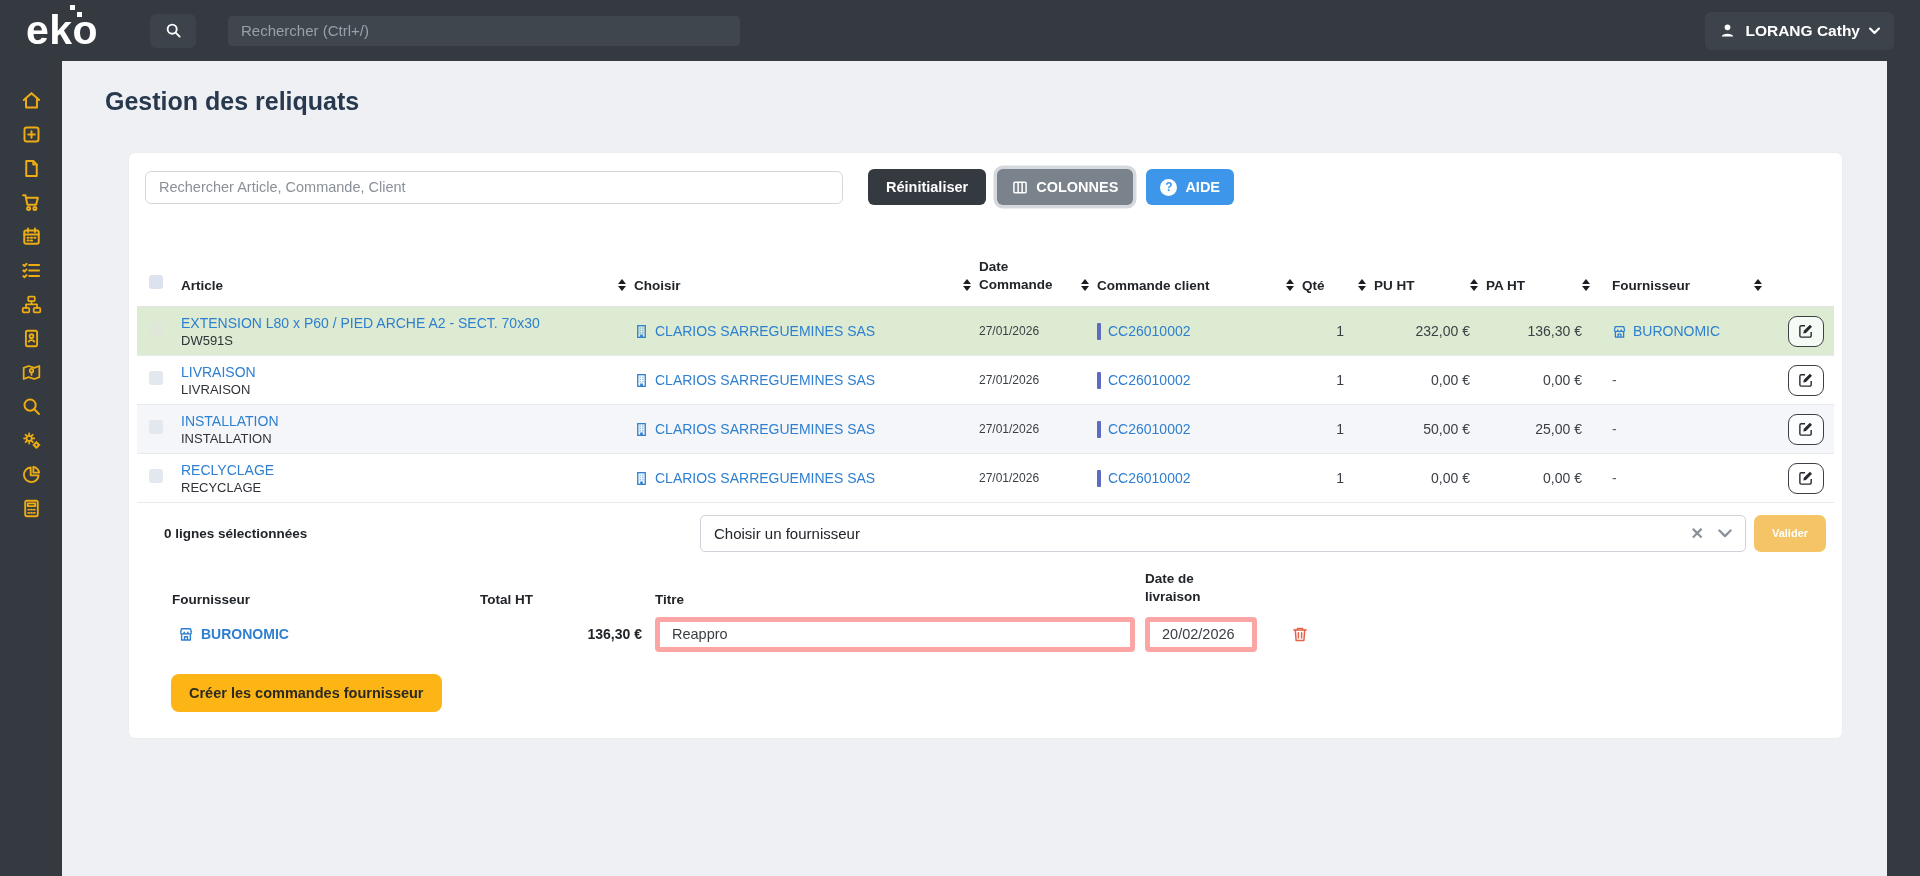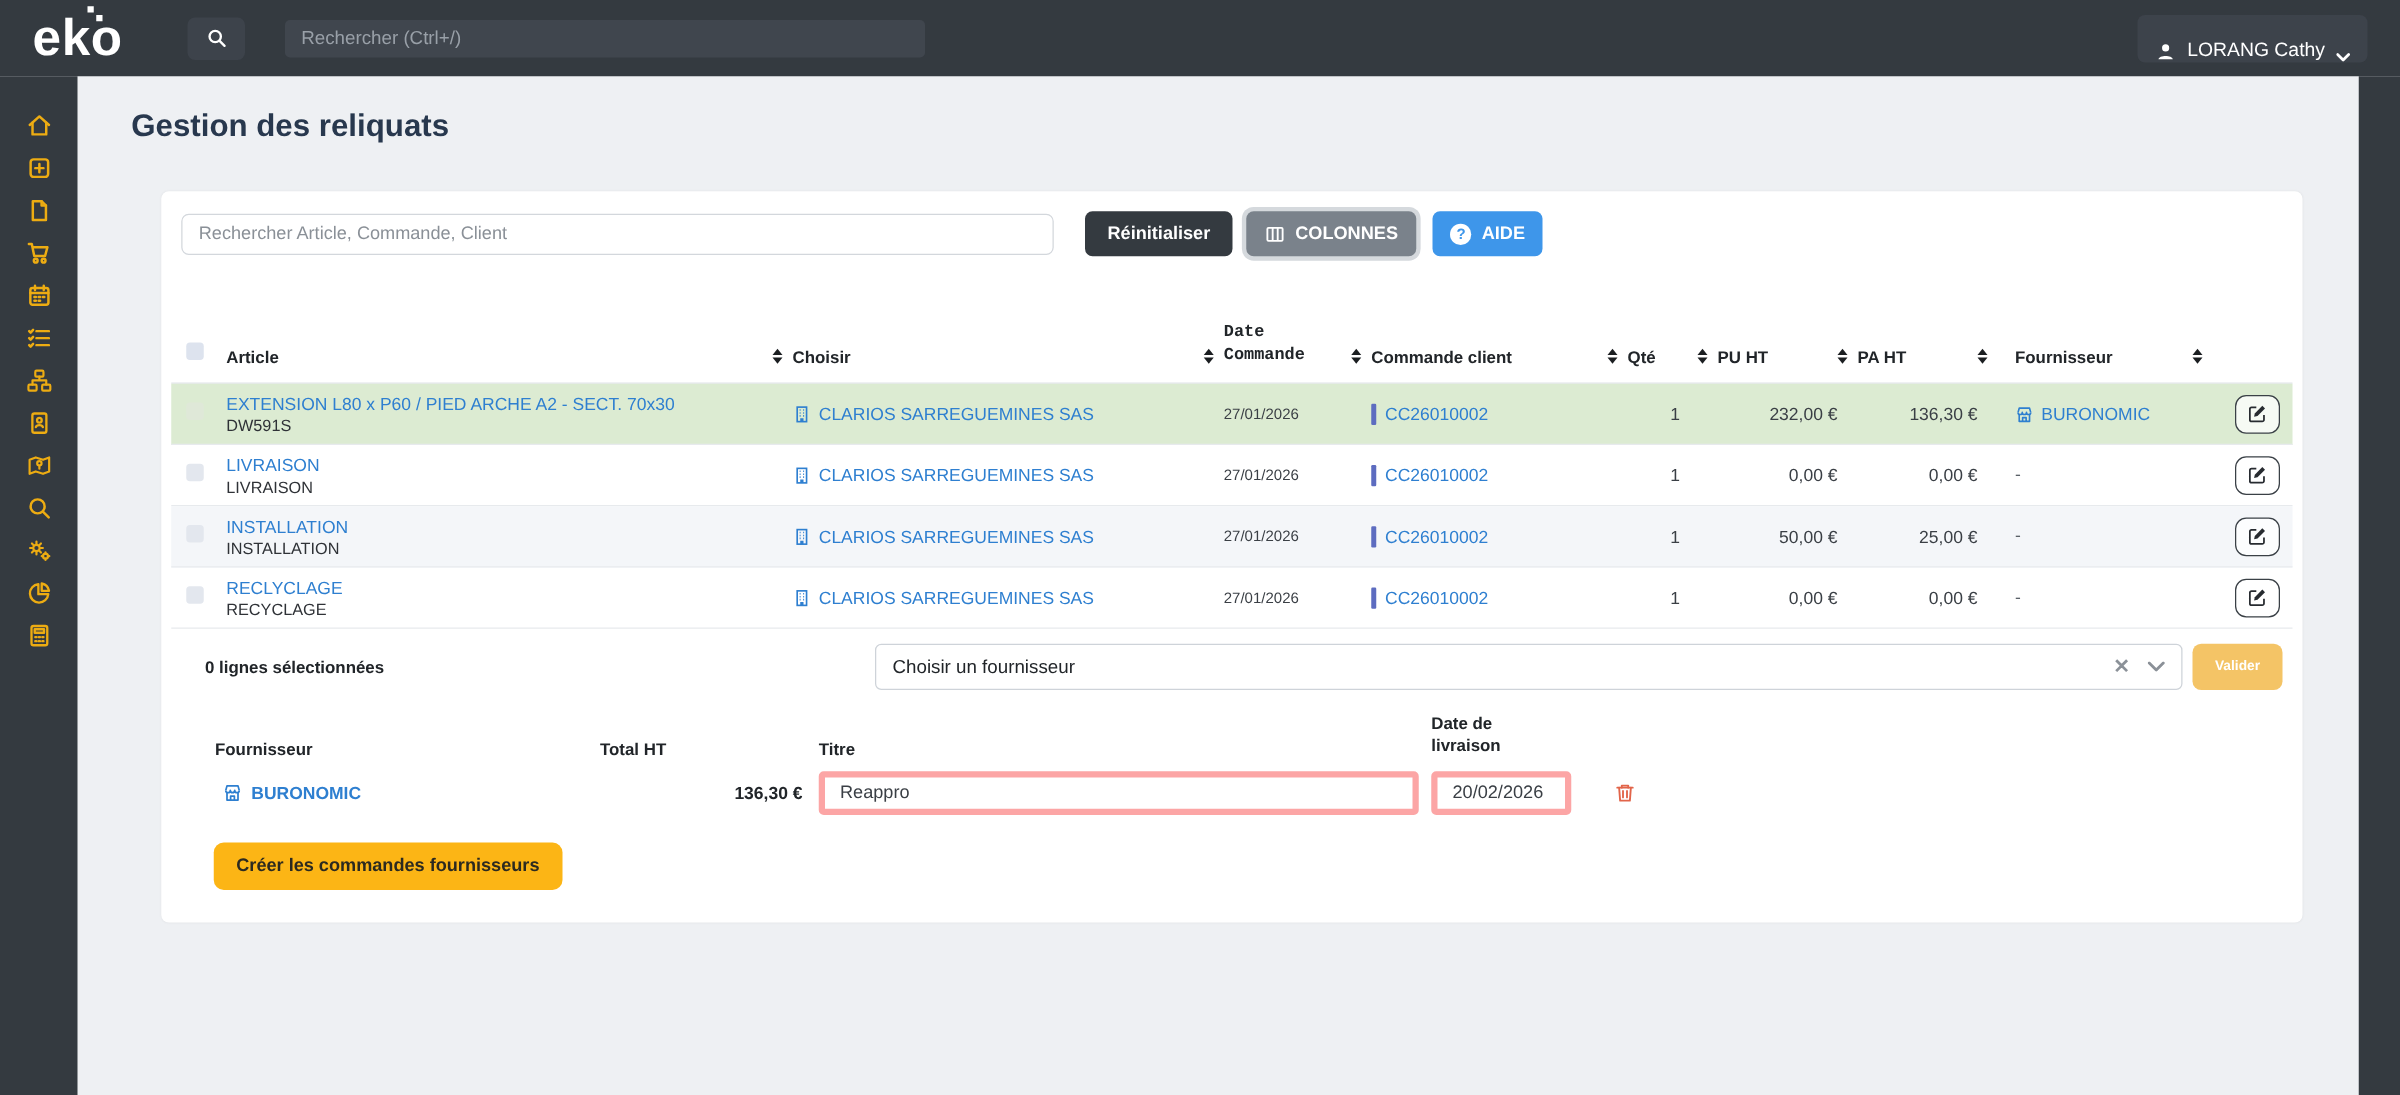--- a/index.html
+++ b/index.html
@@ -9,21 +9,21 @@
   
   .topbar { flex:0 0 61px; background:#343a40; display:flex; align-items:center; padding:0 26px; }
   .logo { position:relative; color:#fff; font-size:41px; font-weight:700; letter-spacing:.5px; width:96px; }
   .logo i { position:absolute; width:5px; height:5px; background:#fff; }
   .logo .d1 { left:44px; top:-2px; }
   .logo .d2 { left:51px; top:5px; }
   .search-btn { margin-left:28px; width:46px; height:34px; background:#3d434b; border:none; border-radius:6px; display:flex; align-items:center; justify-content:center; cursor:pointer; }
   .topsearch { margin-left:32px; }
   .topsearch input { width:512px; height:30px; background:#40464e; border:none; border-radius:4px; color:#cfd3d8; padding:0 13px; font-size:15px; font-family:inherit; }
   .topsearch input::placeholder { color:#99a0a8; }
-  .user-chip { margin-left:auto; background:#3d434b; border:none; border-radius:6px; height:38px; padding:0 14px; display:flex; align-items:flex-end; gap:9px; color:#fff; font-weight:400; font-size:15.5px; cursor:pointer; font-family:inherit; }
+  .user-chip { margin-left:auto; background:#3d434b; border:none; border-radius:6px; height:38px; padding:0 14px; display:flex; align-items:center; gap:9px; color:#fff; font-weight:700; font-size:15.5px; cursor:pointer; font-family:inherit; }
 
   
   .shell { flex:1; display:flex; min-height:0; }
   .sidebar { flex:0 0 62px; background:#343a40; display:flex; flex-direction:column; align-items:center; padding-top:22px; }
   .side-item { width:62px; height:34px; border:none; background:none; color:#edac12; display:flex; align-items:center; justify-content:center; cursor:pointer; }
   .main-col { flex:1; display:flex; flex-direction:row; min-width:0; }
   .main { flex:1; padding:0 45px 0 43px; }
   .page-title { margin-top:26px; font-size:25px; font-weight:700; color:#28384e; }
 
   
@@ -253,21 +253,21 @@
                   </span>
                 </div>
               <div class="cell c-client">
                   <span>Choisir</span>
                   <span class="sort">
                     <i class="up"></i>
                     <i class="dn"></i>
                   </span>
                 </div>
               <div class="cell c-date">
-                  <span style="width:78px;line-height:1.3;font-family:Liberation Mono, monospace;">Date Commande</span>
+                  <span style="width:78px;line-height:1.3;">Date Commande</span>
                   <span class="sort">
                     <i class="up"></i>
                     <i class="dn"></i>
                   </span>
                 </div>
               <div class="cell c-order">
                   <span>Commande client</span>
                   <span class="sort">
                     <i class="up"></i>
                     <i class="dn"></i>
@@ -492,21 +492,21 @@
                   <svg width="18" height="19" viewBox="0 0 18 18" fill="none" stroke="currentColor" stroke-width="1.5" stroke-linecap="round" stroke-linejoin="round">
                     <path d="M2.8 4.6h12.4"></path>
                     <path d="M6.4 4.6V3h5.2v1.6"></path>
                     <path d="M4.3 4.6l.8 10.4h7.8l.8-10.4"></path>
                     <path d="M7.4 7.2v5.2M10.6 7.2v5.2"></path>
                   </svg>
                 </button>
               </div>
           </div>
 
-          <button class="btn-create">Créer les commandes fournisseurs</button>
+          <button class="btn-create">Créer les commandes fournisseur</button>
         </section>
       </main>
 
       <footer class="footer">
         <div class="fdash fd1"></div>
         <div class="fdash fd2"></div>
       </footer>
     </div>
   </div>
 </div>

